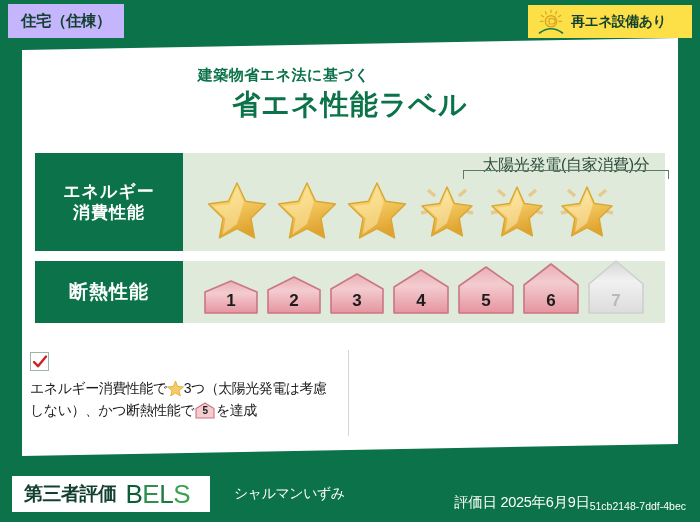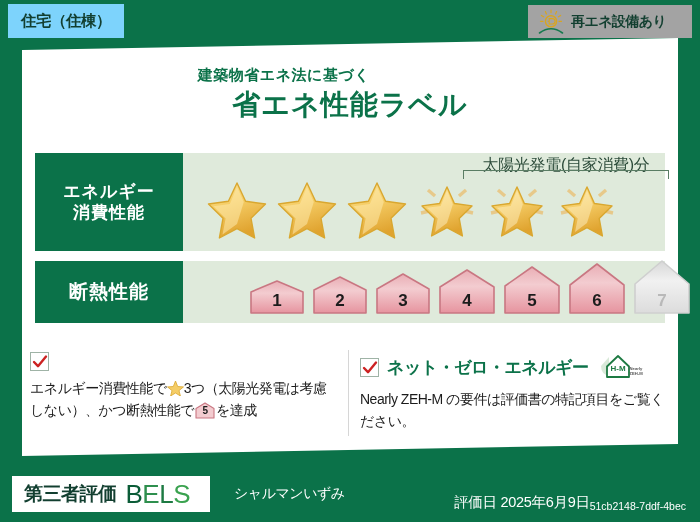--- a/index.html
+++ b/index.html
@@ -29,34 +29,34 @@
     width: 656px; height: 418px;
     background: #ffffff;
     clip-path: polygon(0px 12px, 656px 0px, 656px 406px, 0px 418px);
   }
 
   
   .doc-type-tab {
     position: absolute;
     left: 8px; top: 4px;
     width: 116px; height: 34px;
-    background: #7dd3fc;
+    background: #c4b5fd;
     display: flex; align-items: center; justify-content: center;
   }
   .doc-type-tab span {
     font-size: 15.5px; font-weight: bold; color: #123f30;
     letter-spacing: -0.5px;
   }
 
   
   .renew-badge {
     position: absolute;
     left: 528px; top: 5px;
     width: 164px; height: 33px;
-    background: #a3a3a3;
+    background: #fde047;
     display: flex; align-items: center; gap: 5px;
     padding-left: 8px;
     font-family: Liberation Serif, serif;
   }
   .renew-badge .label {
     font-size: 14px; font-weight: bold; color: #123f30;
     letter-spacing: -0.6px;
   }
   .sun-icon { width: 30px; height: 26px; flex: 0 0 auto; }
 
@@ -76,21 +76,21 @@
 
   
   .row {
     position: absolute;
     left: 35px;
     width: 630px;
     display: flex;
     background: #dfeadb;
   }
   .row-energy { top: 153px; height: 98px; }
-  .row-insul  { top: 261px; height: 62px; gap: 46px; }
+  .row-insul  { top: 261px; height: 62px; }
 
   .row-label {
     width: 148px;
     background: #0b7249;
     color: #ffffff;
     display: flex; flex-direction: column;
     align-items: center; justify-content: center;
     font-weight: bold;
     letter-spacing: 1px;
     line-height: 1.25;
@@ -435,40 +435,20 @@
     </div>
     <div class="info-body">
       <span>エネルギー消費性能で</span><span class="inline-star"><svg viewBox="0 0 17 16" width="17" height="16">
             <polygon points="8.5,1 10.7,6.5 16.5,6.9 12,10.6 13.4,16 8.5,13 3.6,16 5,10.6 0.5,6.9 6.3,6.5" fill="#f5cd66" stroke="#d9a72f" stroke-width="0.8" stroke-linejoin="round"></polygon>
           </svg></span><span>3つ（太陽光発電は考慮しない）、かつ断熱性能で</span><span class="inline-house"><svg viewBox="0 0 22 17" width="22" height="17">
             <polygon points="11,1 20,6.5 20,16 2,16 2,6.5" fill="#f3ccd0" stroke="#c97782" stroke-width="1.1" stroke-linejoin="round"></polygon>
           </svg><span class="n">5</span></span><span>を達成</span>
     </div>
   </div>
 
-  <div class="info-col info-right">
-    <div class="info-head">
-      <span class="check-box">
-        <svg viewBox="0 0 16 16" width="16" height="16">
-          <path d="M2 8 L6 12.2 L14 2.6" fill="none" stroke="#cc2222" stroke-width="2.4" stroke-linecap="round" stroke-linejoin="round"></path>
-        </svg>
-      </span>
-      <span class="info-title">ネット・ゼロ・エネルギー</span>
-      <span class="zehm-logo">
-        <svg viewBox="0 0 46 30" width="46" height="30">
-          <path d="M4 14 L12 5 L12 24 Q4 22 4 14 Z" fill="#cfe3cf" opacity="0.8"></path>
-          <path d="M10 14.5 L21 4 L32 14.5 L32 25 L10 25 Z" fill="#ffffff" stroke="#1d7a42" stroke-width="1.8" stroke-linejoin="round"></path>
-          <text x="21" y="18.5" font-family="'Liberation Sans',sans-serif" font-size="8" font-weight="bold" fill="#1d7a42" text-anchor="middle">H-M</text>
-          <text x="39" y="18" font-family="'Liberation Sans',sans-serif" font-size="4.2" font-weight="bold" fill="#555" text-anchor="middle">Nearly</text>
-          <text x="39" y="22.5" font-family="'Liberation Sans',sans-serif" font-size="4.2" font-weight="bold" fill="#555" text-anchor="middle">ZEH-M</text>
-        </svg>
-      </span>
-    </div>
-    <div class="info-body">Nearly ZEH-M の要件は評価書の特記項目をご覧ください。</div>
-  </div>
 
   <div class="footer-plate">
     <span class="footer-eval">第三者評価</span>
     <span class="footer-bels"><span class="b1">B</span><span class="b2">E</span><span class="b3">L</span><span class="b4">S</span></span>
   </div>
 
   <div class="footer-building">シャルマンいずみ</div>
 
   <div class="footer-right">
     <span class="footer-date"><span>評価日</span> <span>2025年6月9日</span></span>

